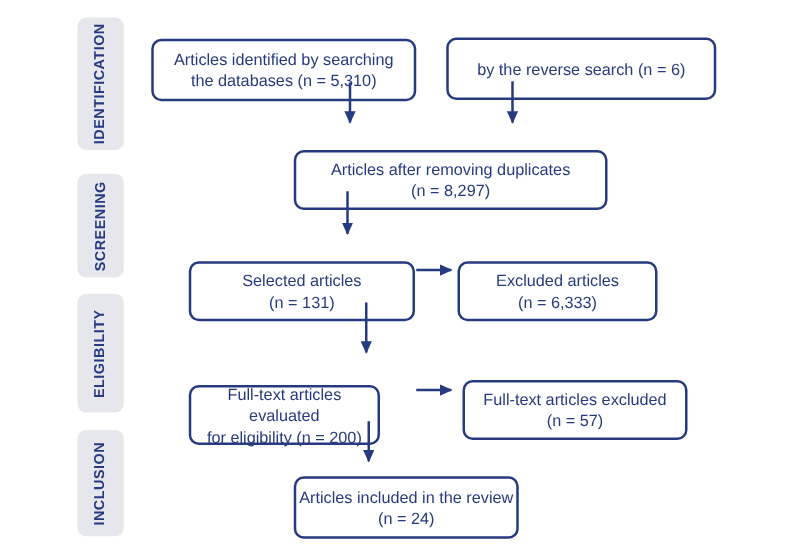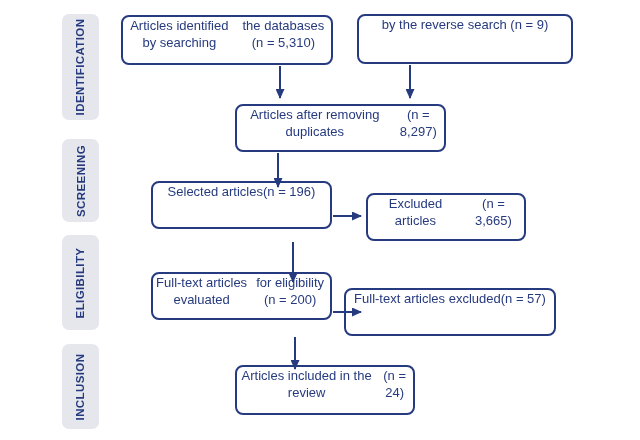--- a/index.html
+++ b/index.html
@@ -28,26 +28,27 @@
     font-weight:bold;
     letter-spacing:.4px;
     color:var(--navy);
   }
   .flow-box{
     position:absolute;
     box-sizing:border-box;
     background:var(--background);
     border:2px solid var(--navy);
     border-radius:8px;
-    display:flex;flex-direction:row;
+    display:flex;flex-direction:column;
     justify-content:center;
     text-align:center;
     color:var(--navy);
     font-size:13px;
     line-height:17px;
+    margin-top:16px;
   }
   .arrow-layer{
     position:absolute;left:0;top:0;width:640px;height:440px;
     pointer-events:none;
   }
   .arrow-layer line{stroke:var(--navy);stroke-width:2;}
 </style>
 </head>
 <body>
 
@@ -65,44 +66,44 @@
   <div class="stage-pill" style="left:62px;top:344px;width:37px;height:85px">
     <span>INCLUSION</span>
   </div>
 
   <div class="flow-box" style="left:121px;top:15px;width:212px;height:50px">
     <div>Articles identified by searching</div>
     <div>the databases (n = 5,310)</div>
   </div>
 
   <div class="flow-box" style="left:357px;top:14px;width:216px;height:50px">
-    <div>by the reverse search (n = 9)</div>
+    <div>by the reverse search (n = 6)</div>
   </div>
 
-  <div class="flow-box" style="left:235px;top:104px;width:211px;height:48px">
+  <div class="flow-box" style="left:235px;top:104px;width:251px;height:48px">
     <div>Articles after removing duplicates</div>
     <div>(n = 8,297)</div>
   </div>
 
-  <div class="flow-box" style="left:151px;top:181px;width:181px;height:48px">
+  <div class="flow-box" style="left:151px;top:193px;width:181px;height:48px">
     <div>Selected articles</div>
-    <div>(n = 196)</div>
+    <div>(n = 131)</div>
   </div>
 
   <div class="flow-box" style="left:366px;top:193px;width:160px;height:48px">
     <div>Excluded articles</div>
-    <div>(n = 3,665)</div>
+    <div>(n = 6,333)</div>
   </div>
 
-  <div class="flow-box" style="left:151px;top:272px;width:181px;height:48px">
+  <div class="flow-box" style="left:151px;top:292px;width:153px;height:48px">
     <div>Full-text articles evaluated</div>
     <div>for eligibility (n = 200)</div>
   </div>
 
-  <div class="flow-box" style="left:344px;top:288px;width:212px;height:48px">
+  <div class="flow-box" style="left:370px;top:288px;width:180px;height:48px">
     <div>Full-text articles excluded</div>
     <div>(n = 57)</div>
   </div>
 
   <div class="flow-box" style="left:235px;top:365px;width:180px;height:50px">
     <div>Articles included in the review</div>
     <div>(n = 24)</div>
   </div>
 
   <svg class="arrow-layer" width="640" height="440" viewBox="0 0 640 440" xmlns="http://www.w3.org/2000/svg">

